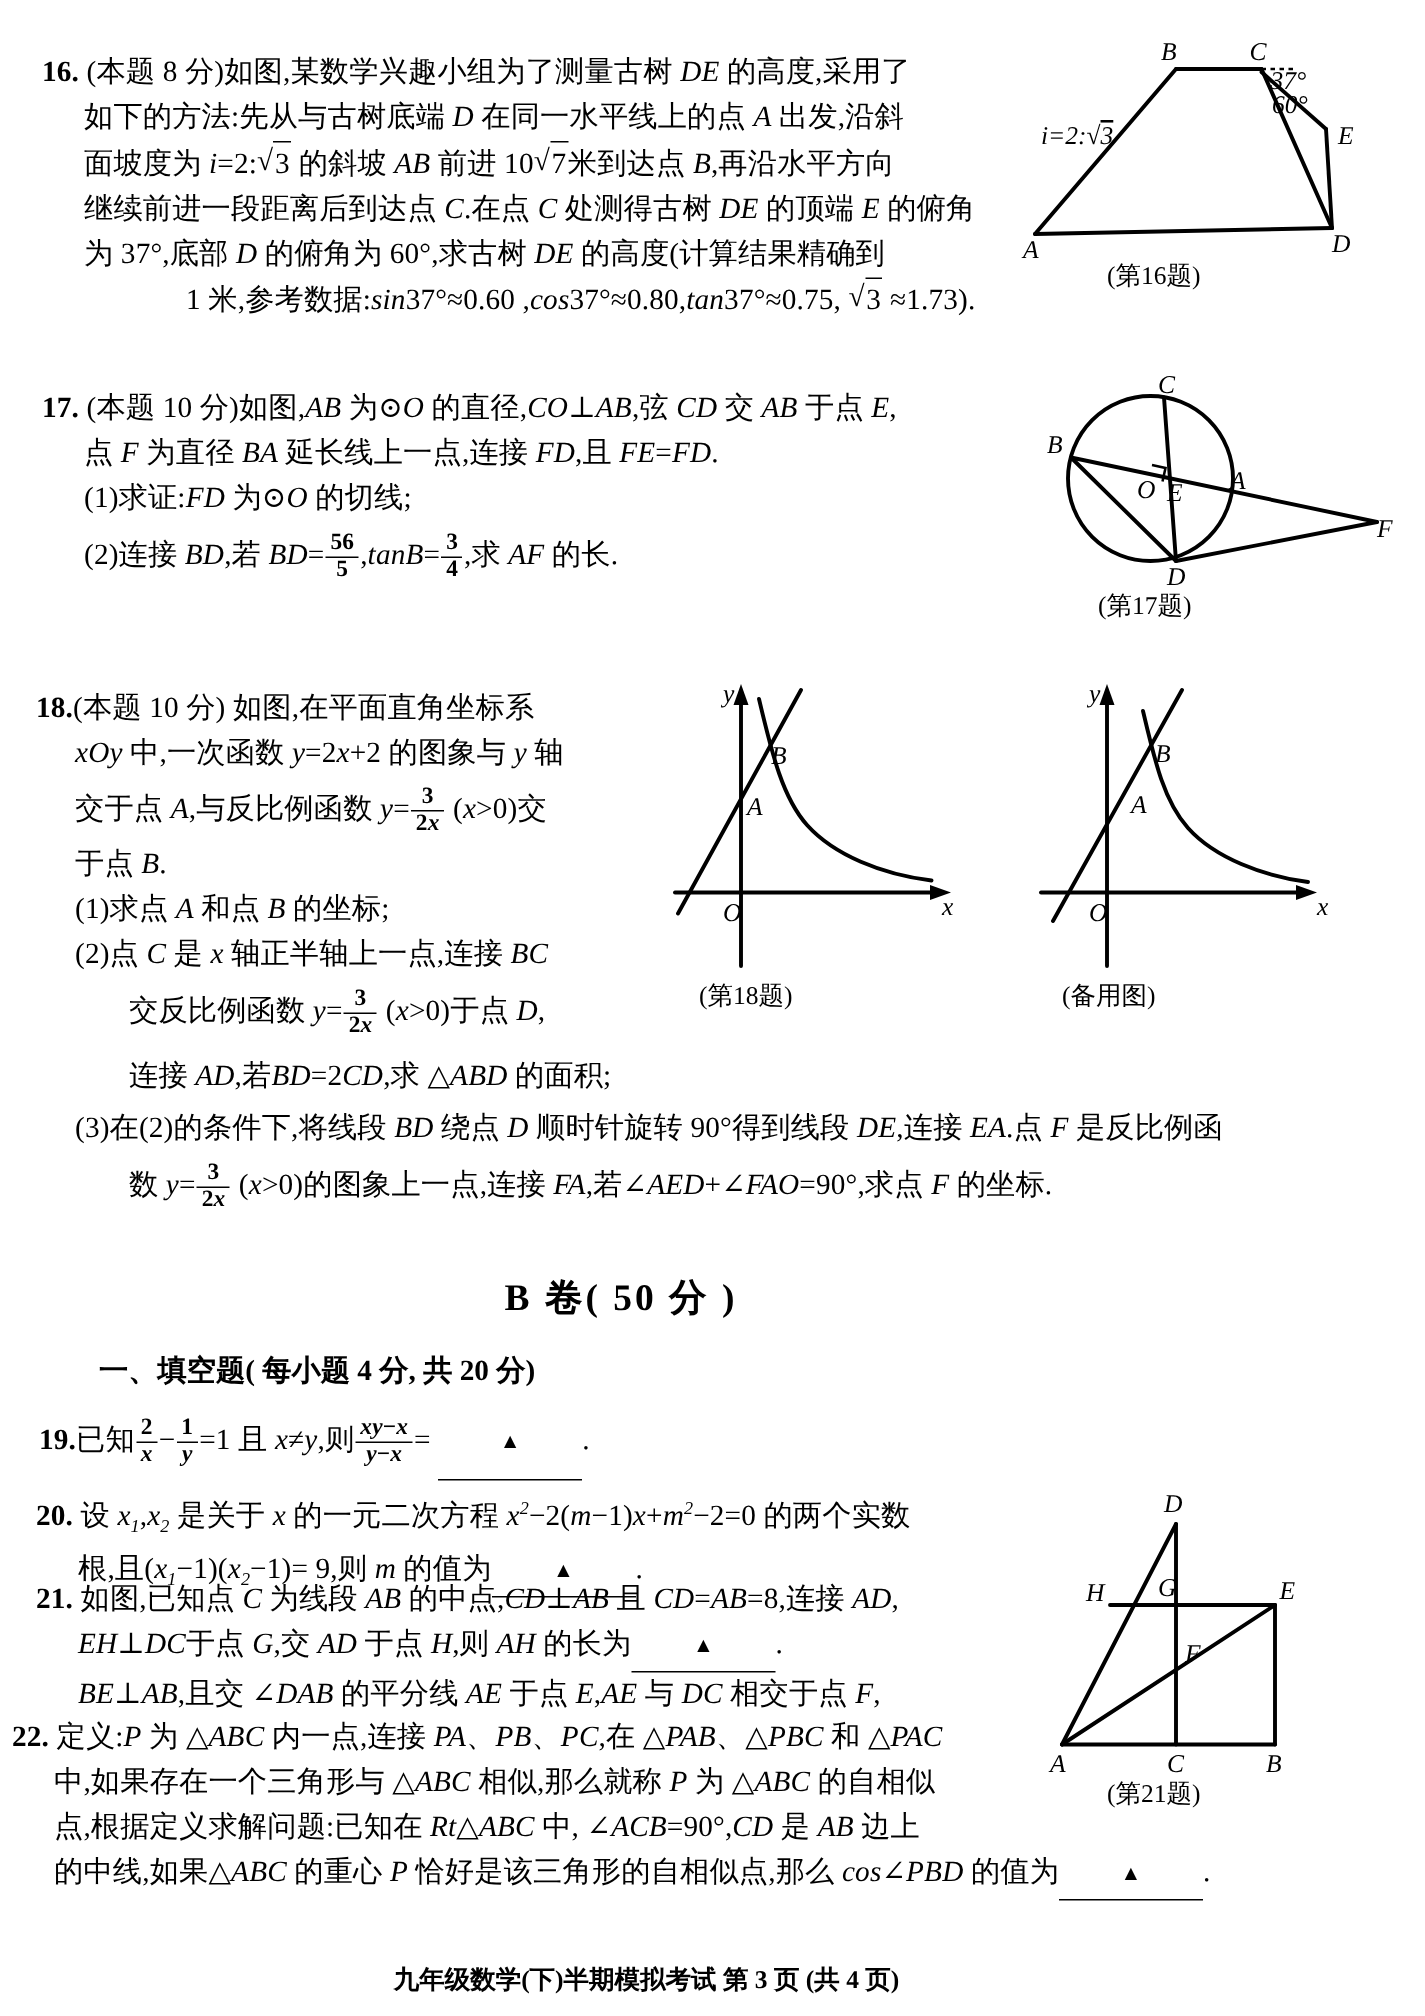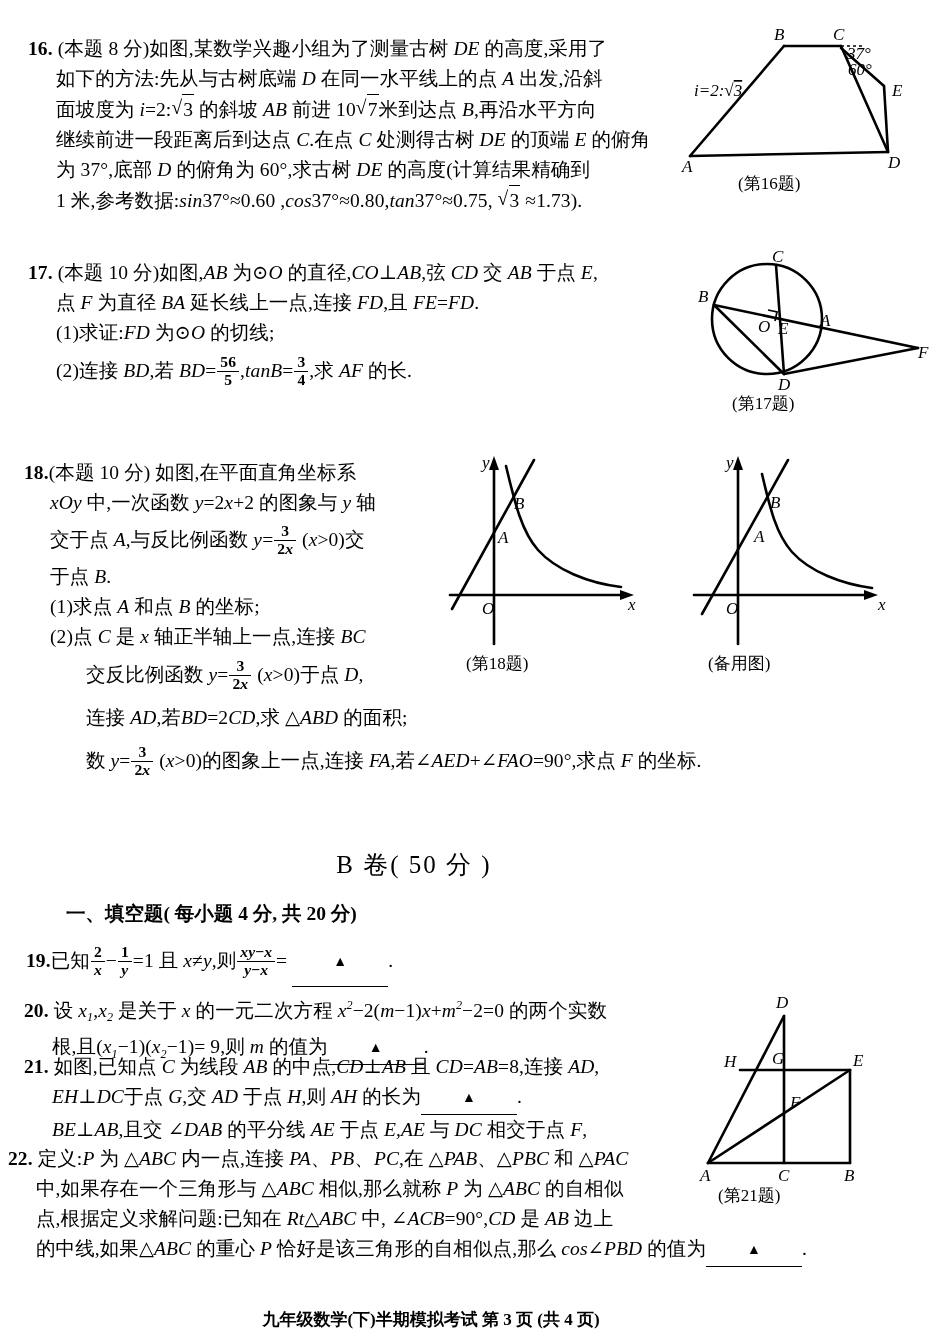--- a/index.html
+++ b/index.html
@@ -70,21 +70,21 @@
     position: relative;
     vertical-align: baseline;
   }
   .ans-blank .tri { font-size: 14px; position: relative; top: -1px;}
 
   .bjuan {
     position: absolute;
     width: 828px;
     text-align: center;
     font-size: 25px;
-    font-weight: normal;
+    font-weight: bold;
     letter-spacing: 2px;
   }
   .sec-head {
     position: absolute;
     font-size: 19.5px;
     font-weight: bold;
   }
   .footer {
     position: absolute;
     width: 862px;
@@ -119,21 +119,21 @@
     </div>
     <div class="ln" style="padding-left:28px;">
       面坡度为 <i>i</i>=2:<span class="sq"><span>3</span></span> 的斜坡 <i>AB</i> 前进 10<span class="sq"><span>7</span></span>米到达点 <i>B</i>,再沿水平方向
     </div>
     <div class="ln" style="padding-left:28px;">
       继续前进一段距离后到达点 <i>C</i>.在点 <i>C</i> 处测得古树 <i>DE</i> 的顶端 <i>E</i> 的俯角
     </div>
     <div class="ln" style="padding-left:28px;">
       为 37°,底部 <i>D</i> 的俯角为 60°,求古树 <i>DE</i> 的高度(计算结果精确到
     </div>
-    <div class="ln" style="padding-left:28px;">
+    <div class="ln" style="padding-left:28px;text-align:right;">
       1 米,参考数据:<i>sin</i>37°≈0.60 ,<i>cos</i>37°≈0.80,<i>tan</i>37°≈0.75, <span class="sq"><span>3</span></span> ≈1.73).
     </div>
   </div>
 
   <div class="fig" style="left:676px; top:24px;">
     <svg width="260" height="150" viewBox="0 0 260 150">
       <g stroke="#000" stroke-width="2.6" fill="none" stroke-linecap="round" stroke-linejoin="round">
 
         <line x1="14" y1="132" x2="108" y2="22"></line>
 
@@ -229,20 +229,23 @@
     </div>
     <div class="ln" style="padding-left:26px;">
       (2)点 <i>C</i> 是 <i>x</i> 轴正半轴上一点,连接 <i>BC</i>
     </div>
     <div class="ln" style="padding-left:62px; line-height:46px;">
       交反比例函数 <i>y</i>=<span class="frac"><span class="n">3</span><span class="d">2<i>x</i></span></span> (<i>x</i>&gt;0)于点 <i>D</i>,
     </div>
     <div class="ln" style="padding-left:62px; line-height:40px;">
       连接 <i>AD</i>,若<i>BD</i>=2<i>CD</i>,求 △<i>ABD</i> 的面积;
     </div>
+    <div class="ln" style="padding-left:26px;">
+      (3)在(2)的条件下,将线段 <i>BD</i> 绕点 <i>D</i> 顺时针旋转 90°得到线段 <i>DE</i>,连接 <i>EA</i>.点 <i>F</i> 是反比例函
+    </div>
     <div class="ln" style="padding-left:62px; line-height:46px;">
       数 <i>y</i>=<span class="frac"><span class="n">3</span><span class="d">2<i>x</i></span></span> (<i>x</i>&gt;0)的图象上一点,连接 <i>FA</i>,若∠<i>AED</i>+∠<i>FAO</i>=90°,求点 <i>F</i> 的坐标.
     </div>
   </div>
 
   <div class="fig" style="left:456px; top:452px;">
     <svg width="230" height="200" viewBox="0 0 230 200">
       <g stroke="#000" stroke-width="2.6" fill="none" stroke-linecap="round" stroke-linejoin="round">
 
         <line x1="38" y1="192" x2="38" y2="14"></line>
@@ -341,21 +344,21 @@
         <text x="2" y="203">A</text>
         <text x="80" y="203">C</text>
         <text x="146" y="203">B</text>
         <text x="78" y="30">D</text>
         <text x="155" y="88">E</text>
         <text x="26" y="89">H</text>
         <text x="74" y="86">G</text>
         <text x="92" y="130">F</text>
       </g>
     </svg>
-    <div class="fig-cap" style="left:20px; top:206px;">(第21题)</div>
+    <div class="fig-cap" style="left:40px; top:206px;">(第21题)</div>
   </div>
 
   <div class="blk" style="left:8px; top:1144px;">
     <div class="ln">
       <span class="num">22.</span>
       定义:<i>P</i> 为 △<i>ABC</i> 内一点,连接 <i>PA</i>、<i>PB</i>、<i>PC</i>,在 △<i>PAB</i>、△<i>PBC</i> 和 △<i>PAC</i>
     </div>
     <div class="ln" style="padding-left:28px;">
       中,如果存在一个三角形与 △<i>ABC</i> 相似,那么就称 <i>P</i> 为 △<i>ABC</i> 的自相似
     </div>

